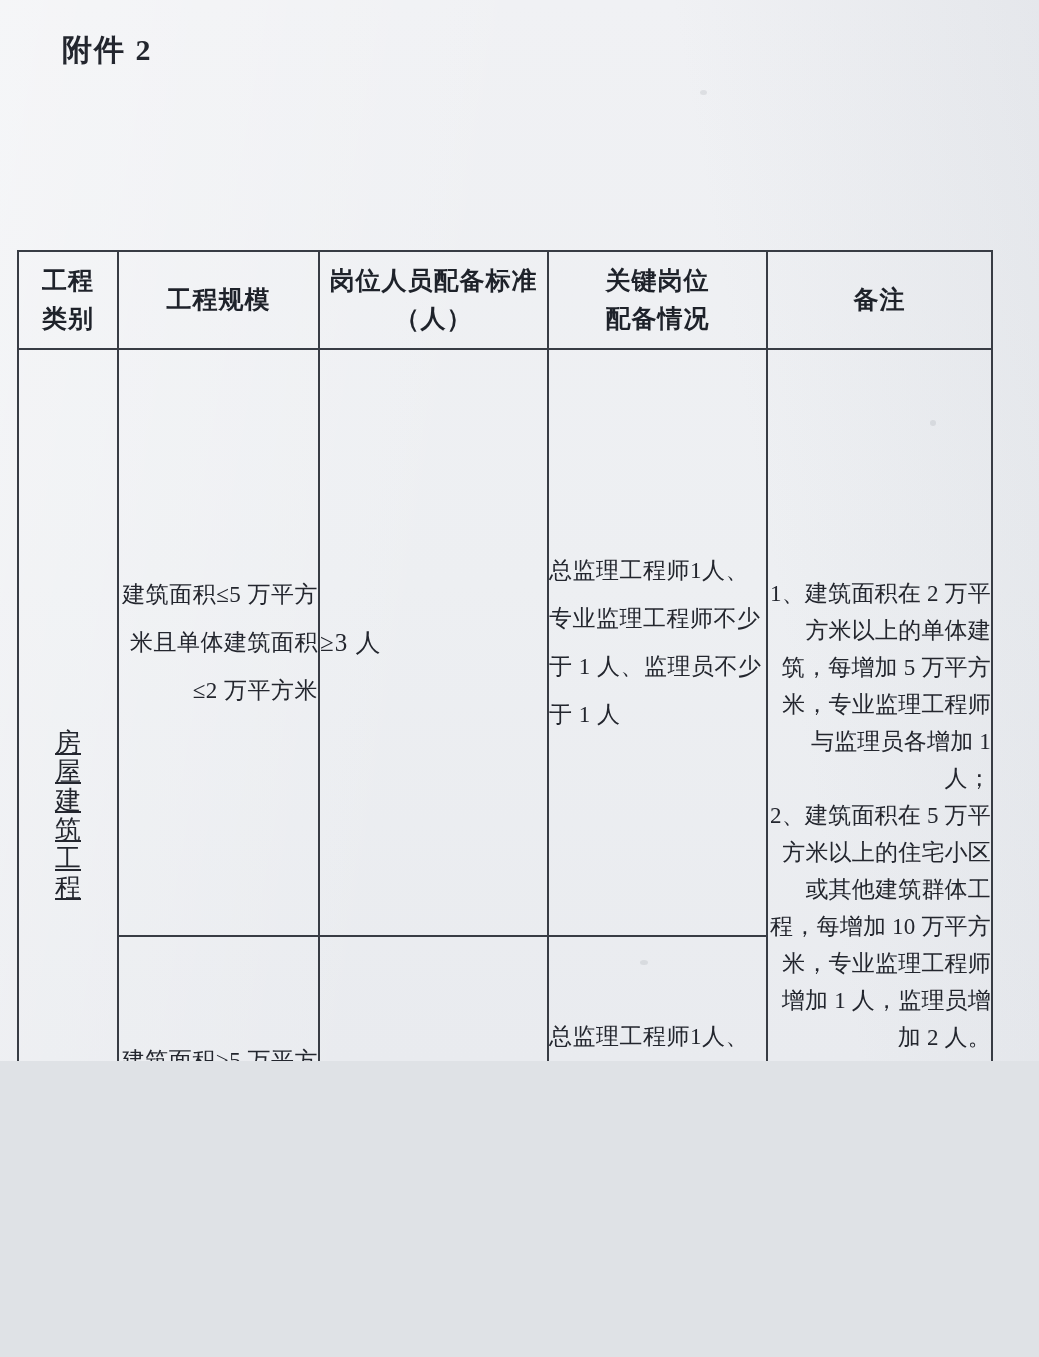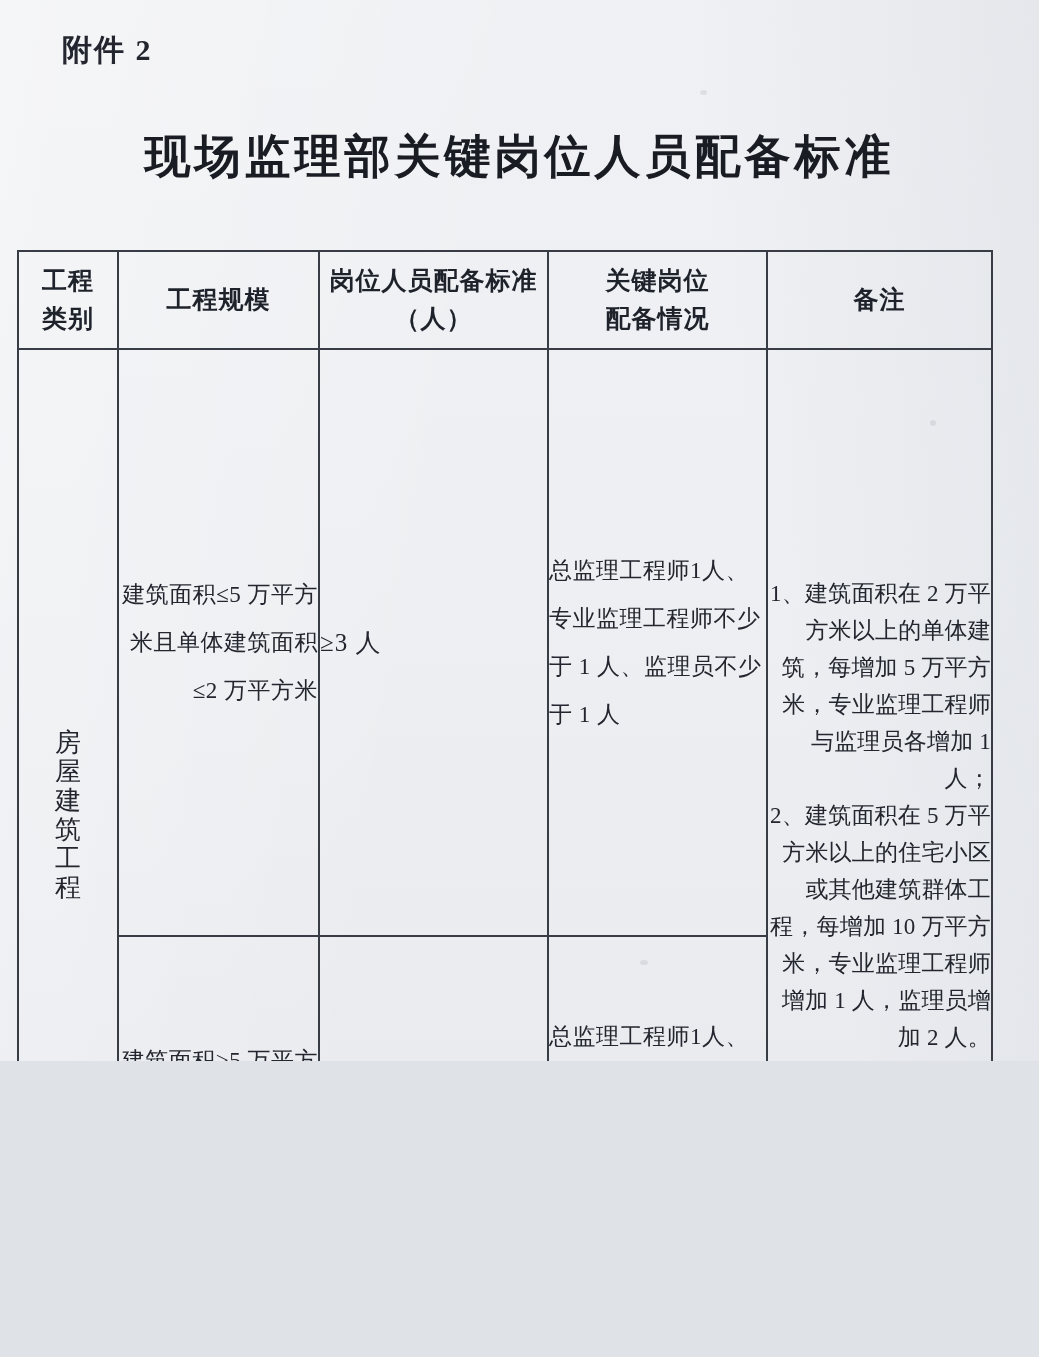--- a/index.html
+++ b/index.html
@@ -52,21 +52,21 @@
     text-align:right;padding:0 13px;
     line-height:48px;letter-spacing:.5px;
   }
   td.cell-staff{
     text-align:left;font-size:25px;letter-spacing:1px;
   }
   td.cell-key{
     text-align:left;padding:0 9px 0 11px;
     line-height:48px;letter-spacing:.5px;
   }
-  td.cell-cat{text-align:center;}
+  td.cell-cat{text-align:center;text-decoration:underline;}
   .vertical-text{
     width:28px;margin:0 auto;
     font-size:26px;line-height:29px;
     word-break:break-all;text-align:center;
     letter-spacing:0;
   }
   td.cell-remark{
     text-align:right;vertical-align:middle;
     padding:0 6px 0 10px;
   }
@@ -89,21 +89,20 @@
 
 <div class="sheet">
 
   <div class="speck s1"></div>
   <div class="speck s2"></div>
   <div class="speck s3"></div>
   <div class="speck s4"></div>
 
   <div class="attachment">附件 2</div>
 
-  <h1 class="title">现场监理部关键岗位人员配备标准</h1>
 
   <table class="doc">
     <colgroup>
       <col style="width:100px">
       <col style="width:201px">
       <col style="width:229px">
       <col style="width:219px">
       <col style="width:225px">
     </colgroup>
     <tbody>

